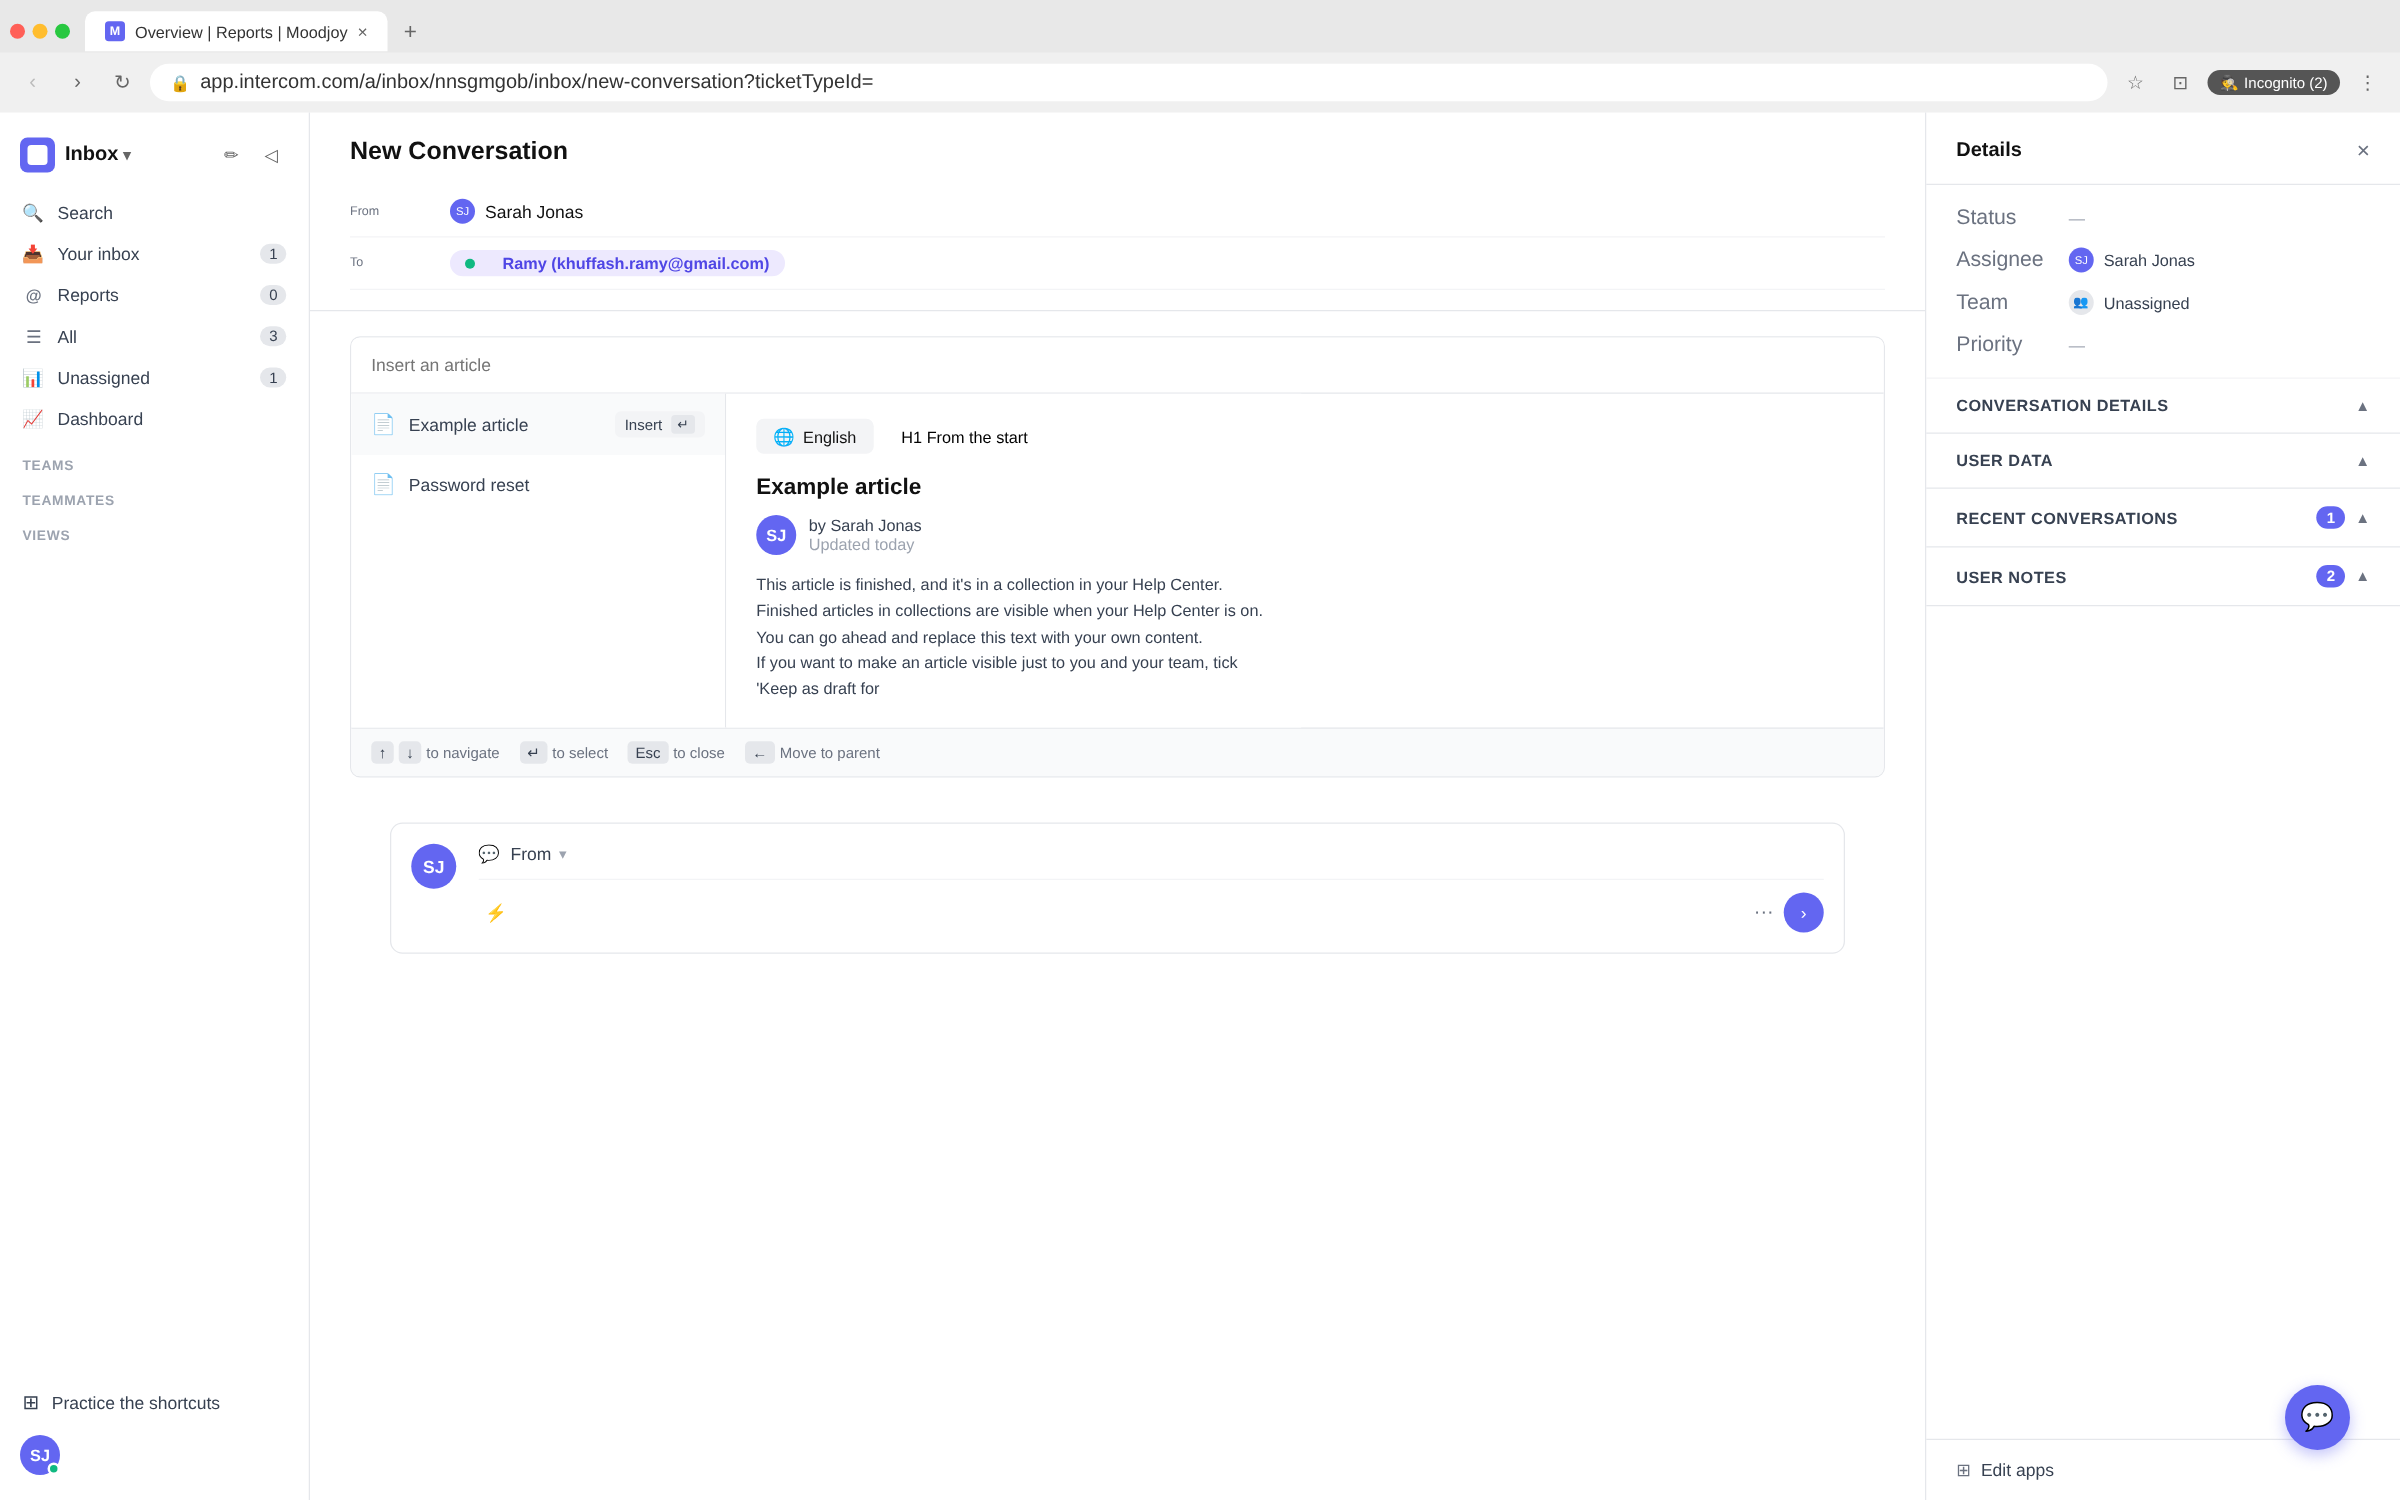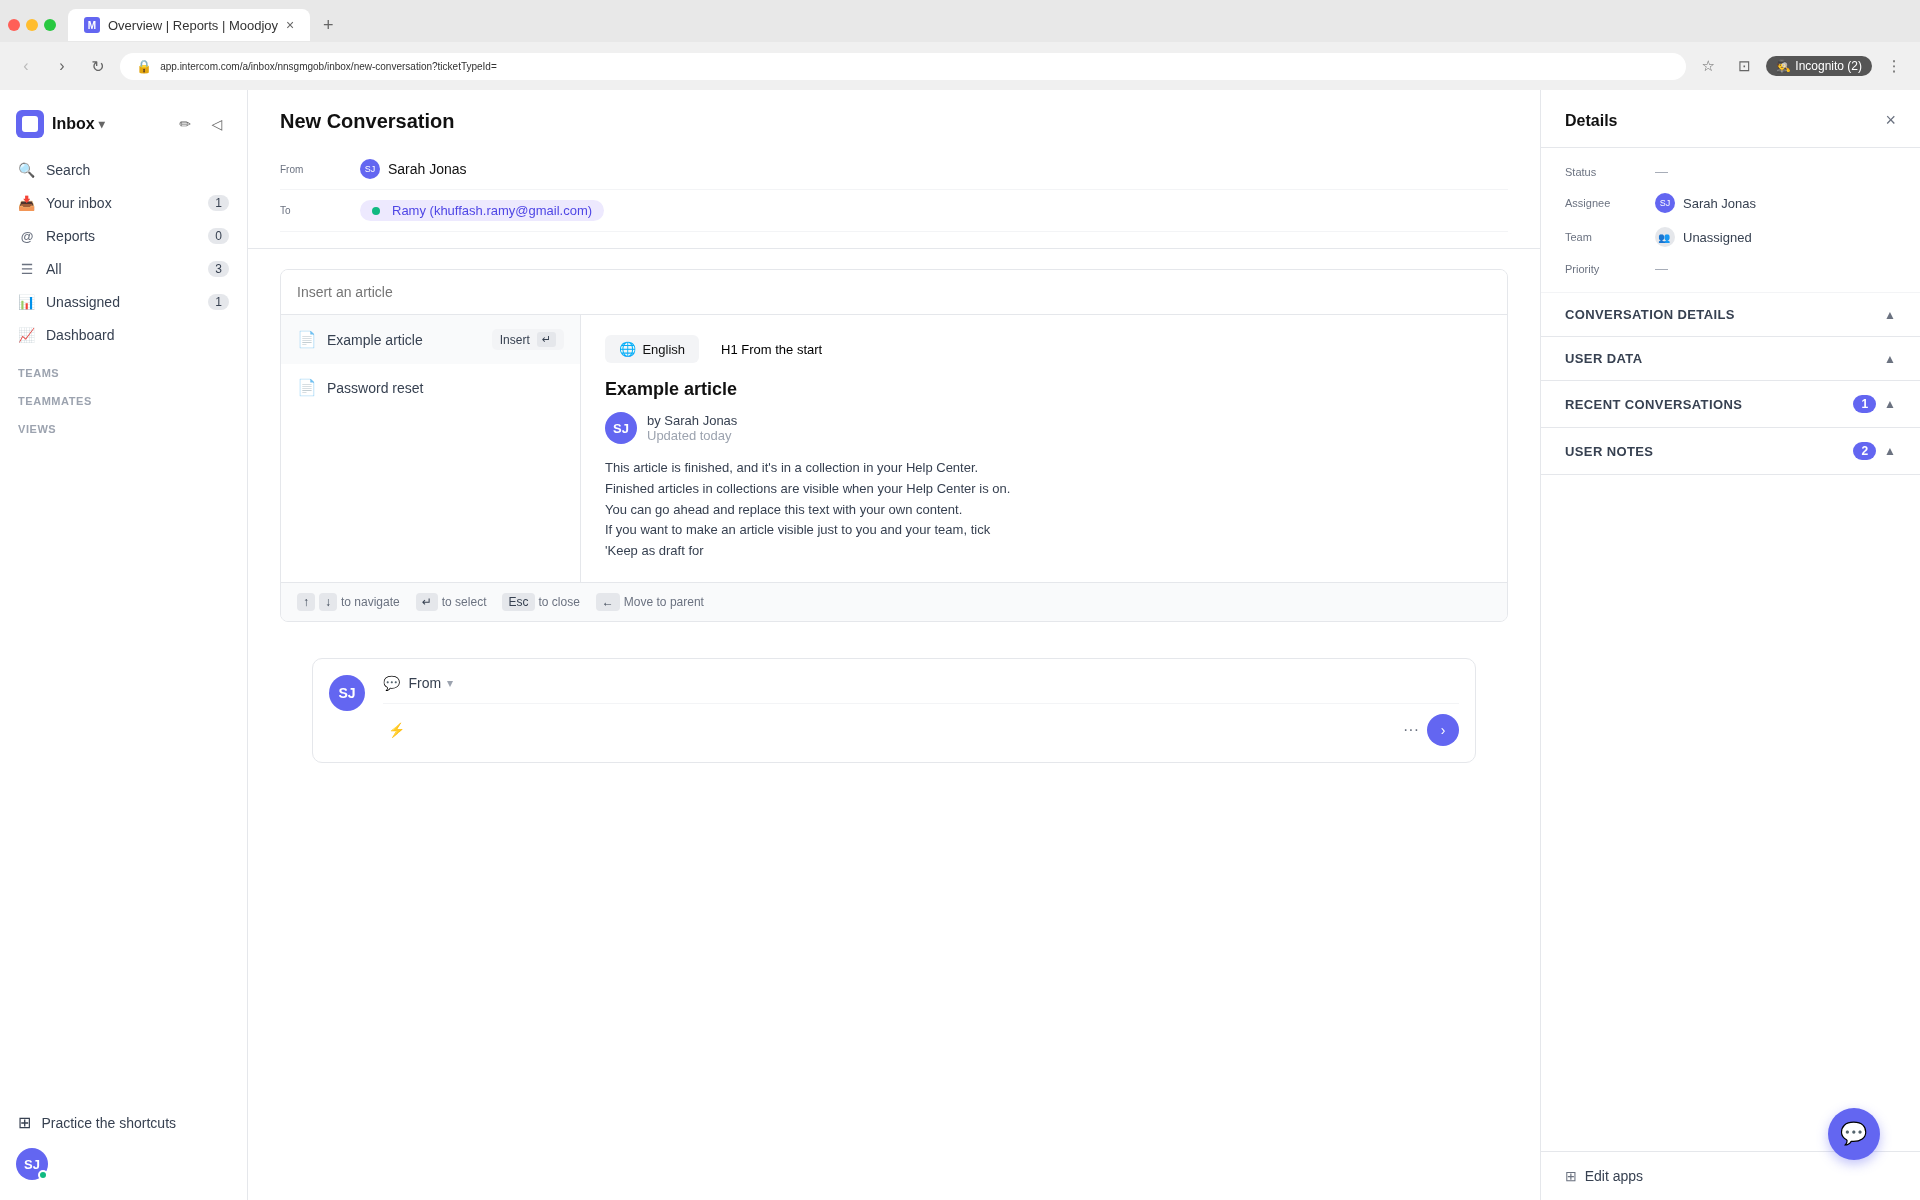--- a/index.html
+++ b/index.html
@@ -14,21 +14,21 @@
     .tab-new { width: 28px; height: 28px; display: flex; align-items: center; justify-content: center; font-size: 18px; color: #666; cursor: pointer; }
     .browser-controls { display: flex; align-items: center; padding: 6px 12px; gap: 8px; background: #f0f0f0; height: 48px; }
     .traffic-lights { display: flex; gap: 6px; margin-right: 8px; }
     .traffic-light { width: 12px; height: 12px; border-radius: 50%; cursor: pointer; }
     .tl-red { background: #ff5f57; }
     .tl-yellow { background: #ffbd2e; }
     .tl-green { background: #28c840; }
     .nav-btn { width: 28px; height: 28px; display: flex; align-items: center; justify-content: center; color: #666; cursor: pointer; font-size: 16px; }
     .nav-btn.disabled { color: #bbb; cursor: default; }
     .address-bar { flex: 1; background: #fff; border-radius: 20px; padding: 6px 16px; font-size: 13px; color: #333; display: flex; align-items: center; gap: 8px; }
-    .address-bar-url { color: #333; font-size: 10px; }
+    .address-bar-url { color: #333; font-size: 16px; }
     .browser-action-btn { width: 28px; height: 28px; display: flex; align-items: center; justify-content: center; color: #666; cursor: pointer; font-size: 15px; }
     .incognito-badge { background: #555; color: white; border-radius: 12px; padding: 3px 10px; font-size: 12px; display: flex; align-items: center; gap: 4px; cursor: pointer; }
 
     
     .app { display: flex; flex: 1; height: calc(1200px - 90px); }
 
     
     .sidebar { width: 248px; background: #fff; border-right: 1px solid #e5e7eb; display: flex; flex-direction: column; padding: 12px 0; }
     .sidebar-header { display: flex; align-items: center; padding: 8px 16px 12px; gap: 8px; }
     .sidebar-logo { width: 28px; height: 28px; background: #6366f1; border-radius: 6px; display: flex; align-items: center; justify-content: center; }
@@ -56,21 +56,21 @@
     .main-content { flex: 1; display: flex; flex-direction: column; background: #fff; }
 
     
     .conv-header { padding: 20px 32px 16px; border-bottom: 1px solid #e5e7eb; }
     .conv-title { font-size: 20px; font-weight: 600; color: #111; margin-bottom: 16px; }
 
     .conv-field { display: flex; align-items: center; padding: 10px 0; border-bottom: 1px solid #f3f4f6; }
     .conv-field-label { width: 80px; color: #6b7280; font-size: 10px; }
     .conv-field-value { display: flex; align-items: center; gap: 8px; font-size: 14px; color: #111; }
     .field-avatar { width: 20px; height: 20px; border-radius: 50%; background: #6366f1; display: flex; align-items: center; justify-content: center; color: white; font-size: 9px; }
-    .field-tag { background: #ede9fe; color: #4f46e5; border-radius: 16px; padding: 3px 12px; font-size: 13px; display: flex; align-items: center; gap: 12px; }
+    .field-tag { background: #ede9fe; color: #4f46e5; border-radius: 16px; padding: 3px 12px; font-size: 13px; display: flex; align-items: center; gap: 22px; font-weight: bold; }
     .field-tag .online-dot { width: 8px; height: 8px; background: #10b981; border-radius: 50%; }
     .conv-subject { font-size: 14px; color: #374151; }
 
     
     .article-search-area { padding: 20px 32px; }
     .article-search-box { border: 1px solid #e5e7eb; border-radius: 8px; overflow: hidden; position: relative; }
     .article-search-input { width: 100%; padding: 14px 16px; font-size: 14px; color: #9ca3af; border: none; outline: none; }
 
     
     .article-dropdown { display: flex; border-top: 1px solid #e5e7eb; position: relative; }
@@ -111,21 +111,21 @@
 
     
     .details-panel { width: 380px; background: #fff; border-left: 1px solid #e5e7eb; display: flex; flex-direction: column; }
     .details-header { display: flex; align-items: center; justify-content: space-between; padding: 20px 24px 16px; border-bottom: 1px solid #e5e7eb; }
     .details-title { font-size: 16px; font-weight: 600; color: #111; }
     .details-close { color: #6b7280; cursor: pointer; font-size: 18px; }
 
     .details-section { padding: 16px 24px; border-bottom: 1px solid #f3f4f6; }
     .detail-row { display: flex; align-items: center; margin-bottom: 14px; }
     .detail-row:last-child { margin-bottom: 0; }
-    .detail-label { width: 90px; font-size: 11px; color: #6b7280; }
+    .detail-label { width: 90px; font-size: 17px; color: #6b7280; }
     .detail-value { font-size: 13px; color: #374151; display: flex; align-items: center; gap: 8px; }
     .detail-dash { color: #9ca3af; }
     .detail-avatar { width: 20px; height: 20px; border-radius: 50%; background: #6366f1; display: flex; align-items: center; justify-content: center; color: white; font-size: 9px; }
     .detail-team-icon { width: 20px; height: 20px; border-radius: 50%; background: #e5e7eb; display: flex; align-items: center; justify-content: center; font-size: 10px; }
 
     .details-accordion { border-bottom: 1px solid #e5e7eb; }
     .accordion-header { display: flex; align-items: center; justify-content: space-between; padding: 14px 24px; cursor: pointer; }
     .accordion-title { font-size: 13px; font-weight: 600; color: #374151; letter-spacing: 0.03em; }
     .accordion-badge { background: #6366f1; color: white; border-radius: 10px; padding: 2px 8px; font-size: 12px; font-weight: 600; }
     .accordion-caret { color: #6b7280; font-size: 12px; }

